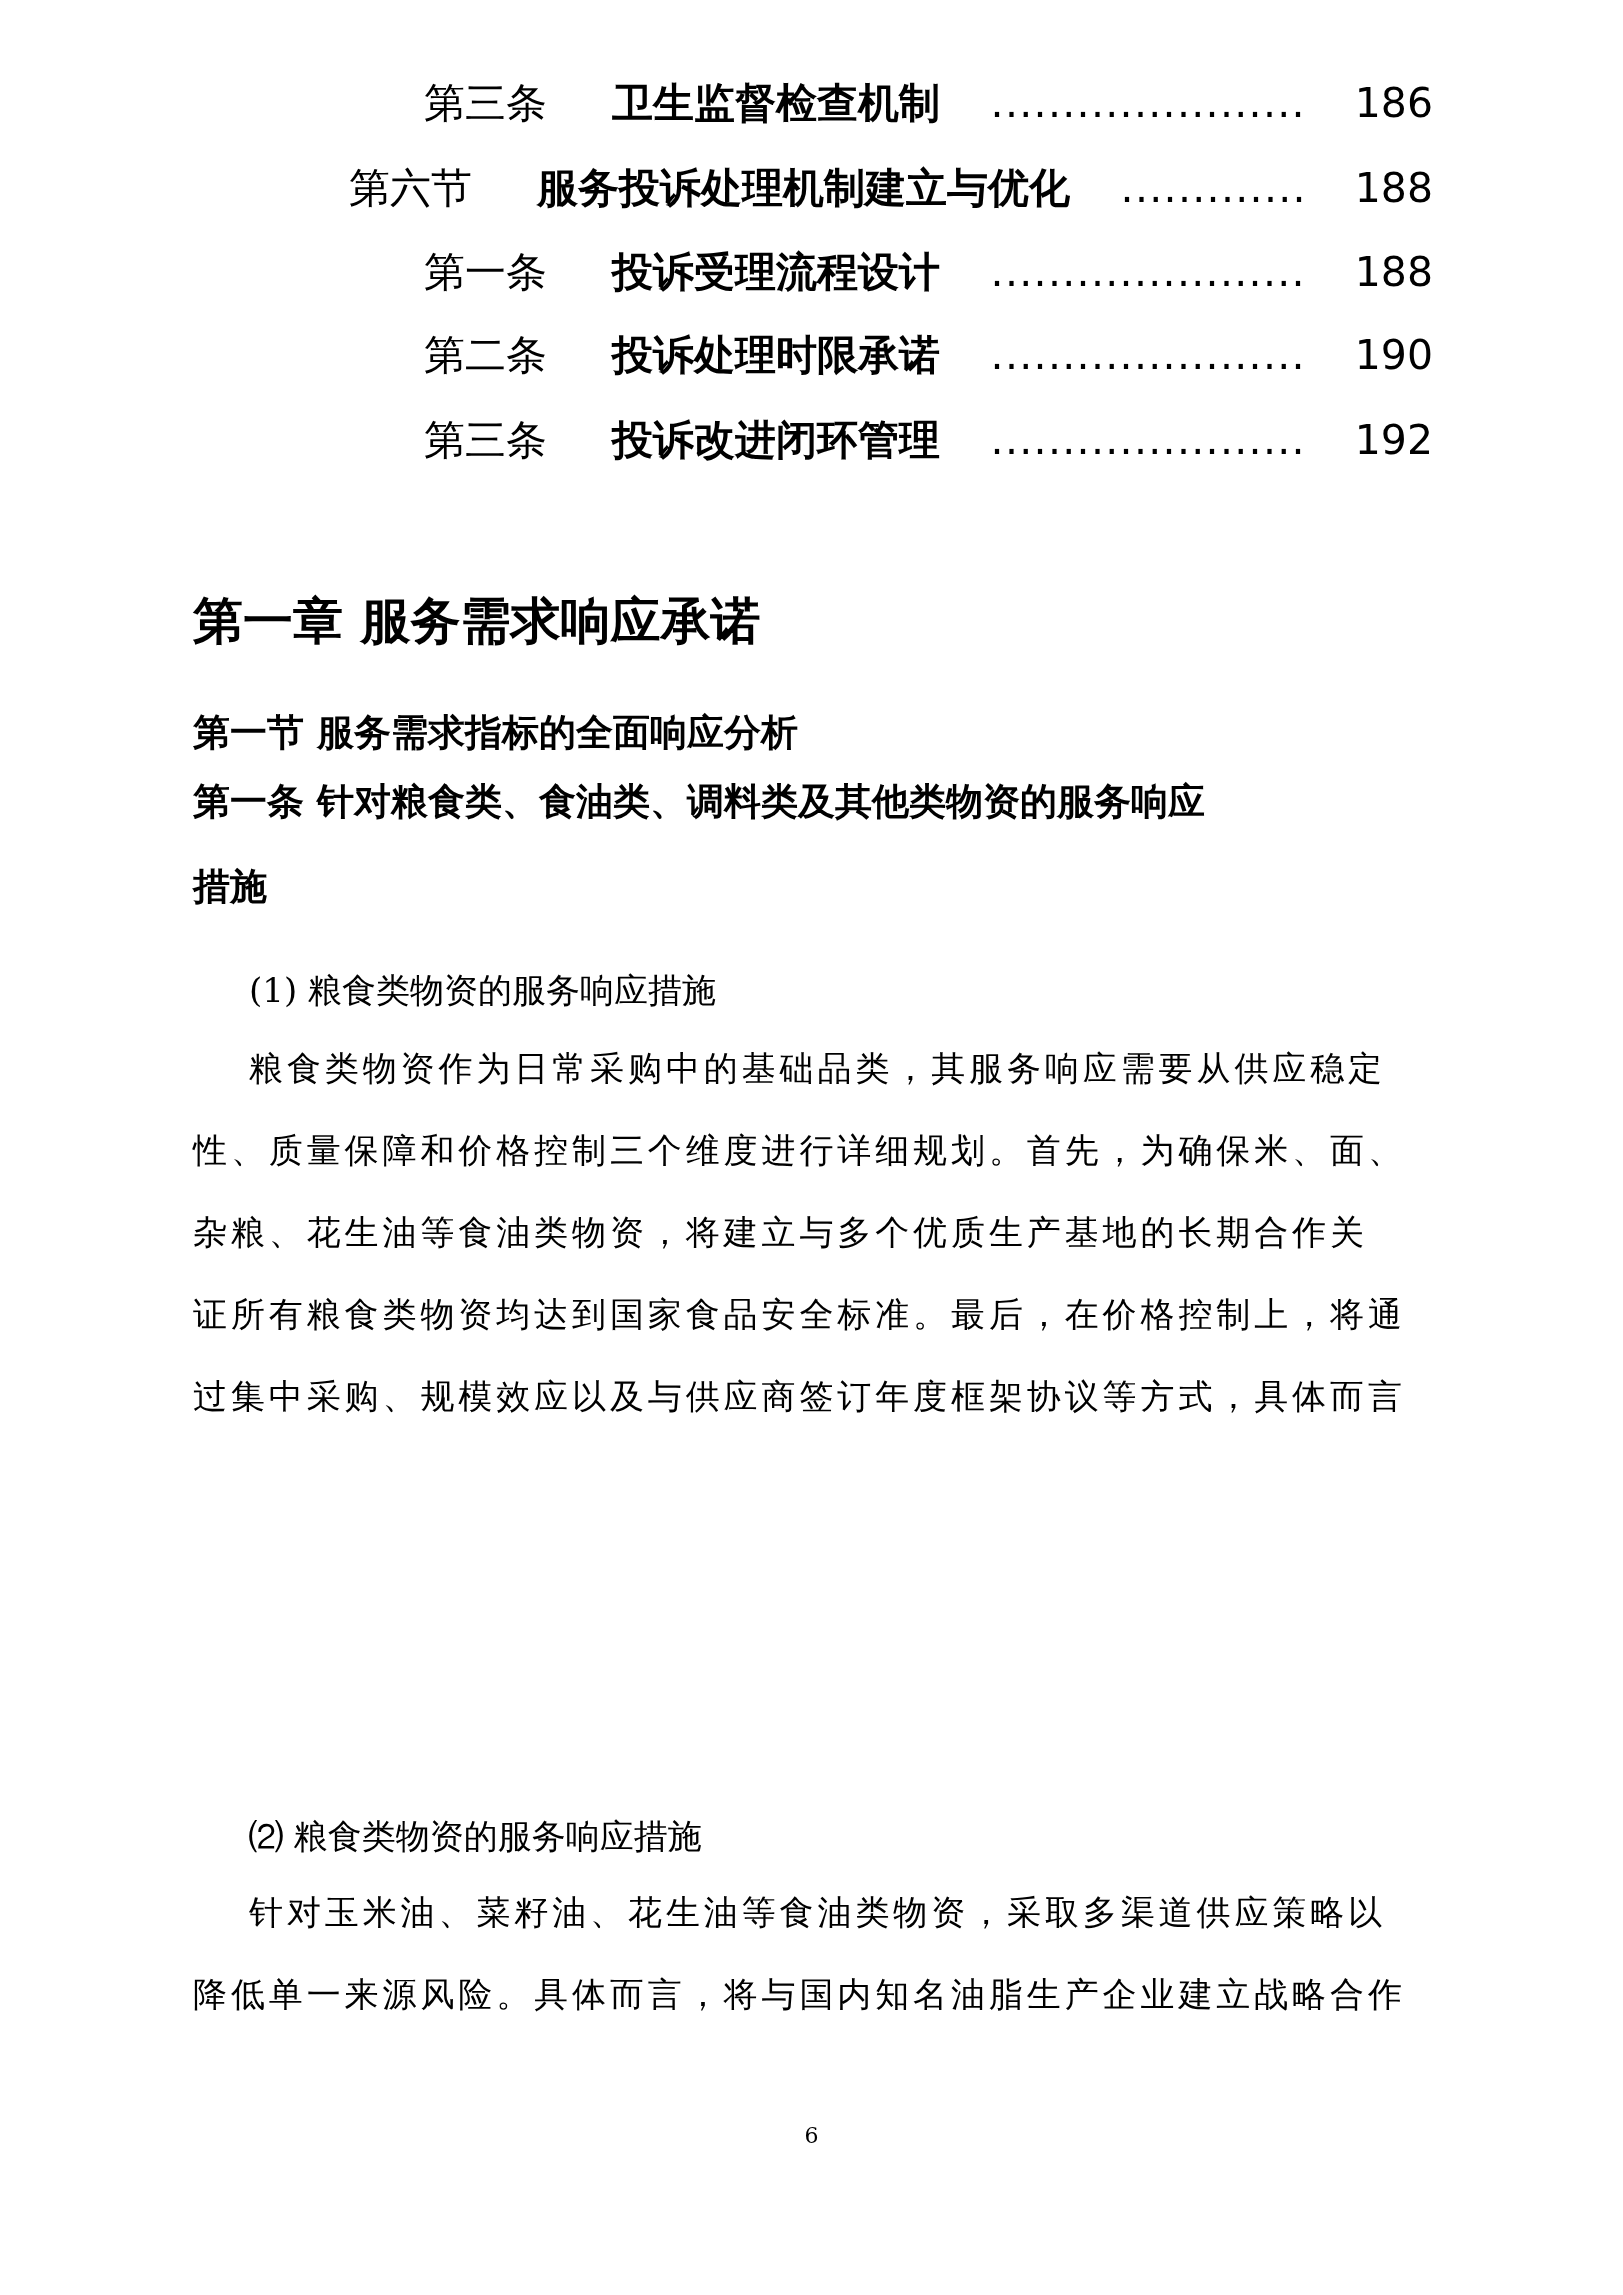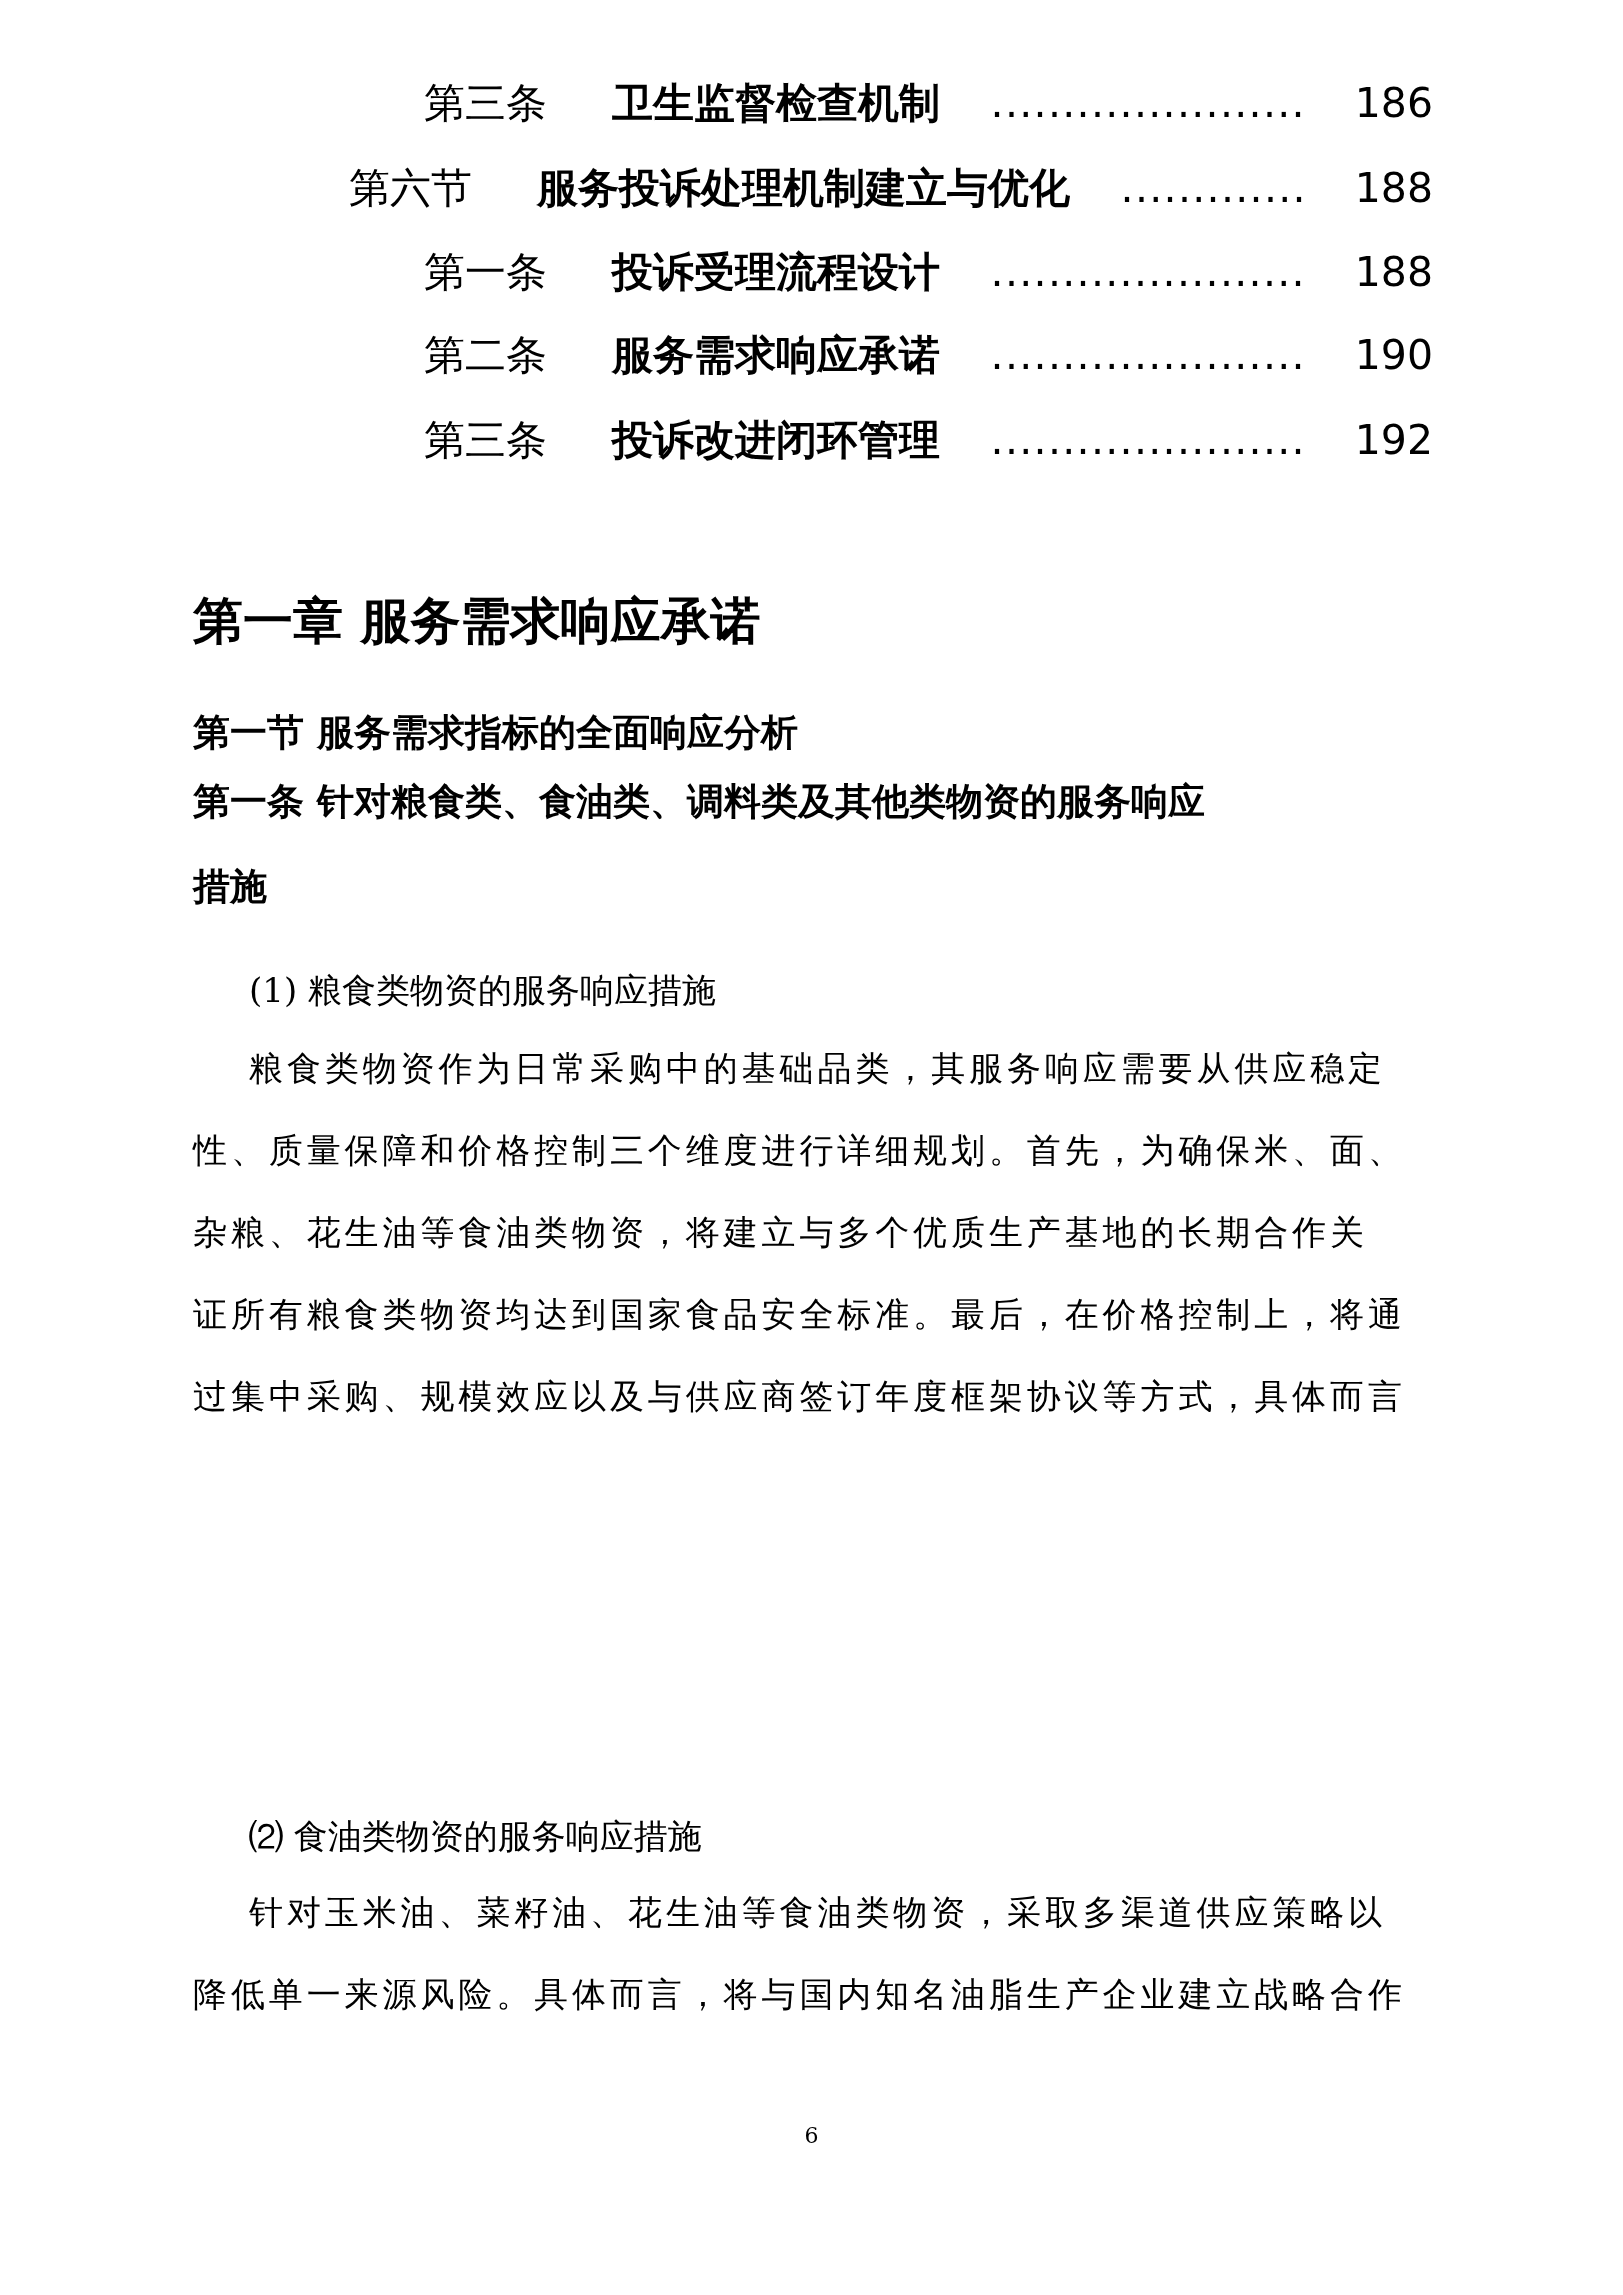--- a/index.html
+++ b/index.html
@@ -40,21 +40,21 @@
     <span class="toc-page">188</span>
   </div>
   <div class="toc-line" style="left:424px; top:253px;">
     <span class="toc-label">第一条</span>
     <span class="toc-title">投诉受理流程设计</span>
     <span class="toc-dots"></span>
     <span class="toc-page">188</span>
   </div>
   <div class="toc-line" style="left:424px; top:336px;">
     <span class="toc-label">第二条</span>
-    <span class="toc-title">服务需求响应承诺</span>
+    <span class="toc-title">投诉处理时限承诺</span>
     <span class="toc-dots"></span>
     <span class="toc-page">190</span>
   </div>
   <div class="toc-line" style="left:424px; top:421px;">
     <span class="toc-label">第三条</span>
     <span class="toc-title">投诉改进闭环管理</span>
     <span class="toc-dots"></span>
     <span class="toc-page">192</span>
   </div>
 </div>
@@ -68,20 +68,20 @@
 
 <div class="subhead" style="top:967px;">(1) 粮食类物资的服务响应措施</div>
 <div class="para" style="top:1027px; text-indent:0;">
   <span class="para-line first">粮食类物资作为日常采购中的基础品类，其服务响应需要从供应稳定</span>
   <span class="para-line">性、质量保障和价格控制三个维度进行详细规划。首先，为确保米、面、</span>
   <span class="para-line">杂粮、花生油等食油类物资，将建立与多个优质生产基地的长期合作关</span>
   <span class="para-line">证所有粮食类物资均达到国家食品安全标准。最后，在价格控制上，将通</span>
   <span class="para-line">过集中采购、规模效应以及与供应商签订年度框架协议等方式，具体而言</span>
 </div>
 
-<div class="subhead" style="top:1813px;">⑵ 食油类物资的服务响应措施</div>
+<div class="subhead" style="top:1813px;">⑵ 粮食类物资的服务响应措施</div>
 <div class="para" style="top:1871px; text-indent:0;">
   <span class="para-line first">针对玉米油、菜籽油、花生油等食油类物资，采取多渠道供应策略以</span>
   <span class="para-line">降低单一来源风险。具体而言，将与国内知名油脂生产企业建立战略合作</span>
 </div>
 
 <div class="page-num">6</div>
 
 
 </body></html>

